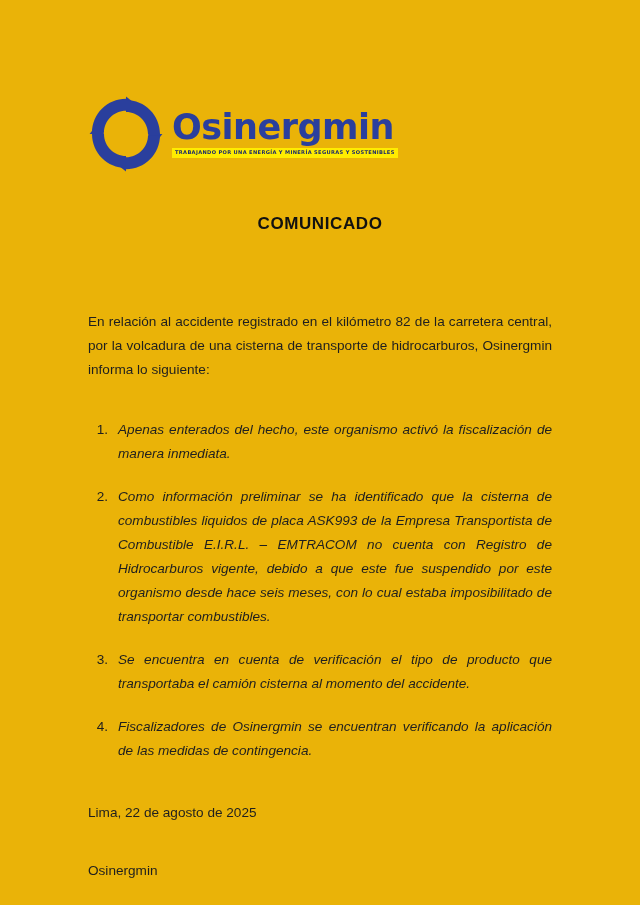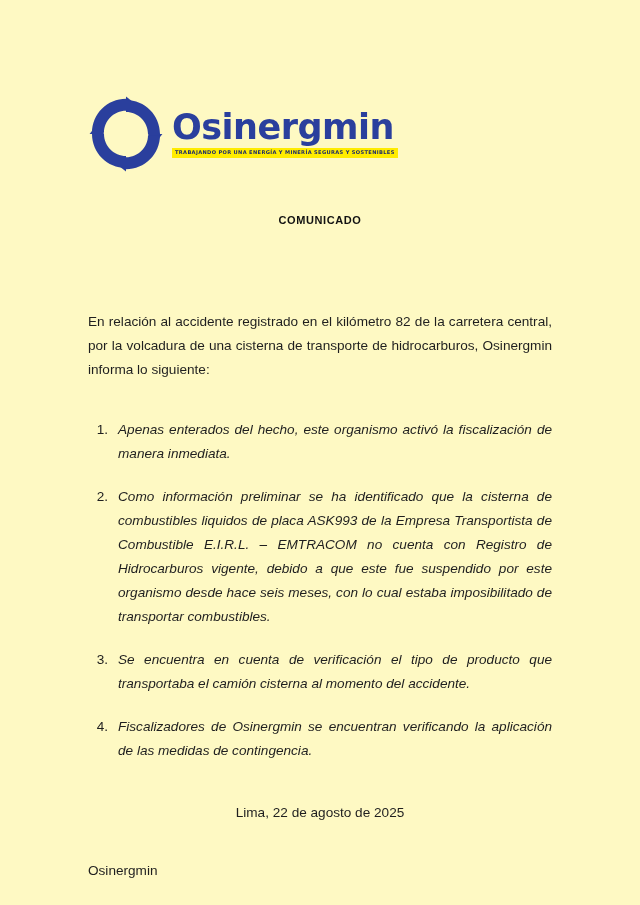--- a/index.html
+++ b/index.html
@@ -12,21 +12,21 @@
     height: 905px;
     position: relative;
     font-family: "Liberation Sans", sans-serif;
     color: #1a1a1a;
     overflow: hidden;
   }
 
   .page {
     position: absolute;
     inset: 0;
-    background: #fef9c3;
+    background: #eab308;
   }
 
   
   .logo-block {
     position: absolute;
     left: 86px;
     top: 94px;
     display: flex;
     align-items: center;
   }
@@ -63,21 +63,21 @@
     white-space: nowrap;
   }
 
   
   .doc-title {
     position: absolute;
     left: 0;
     right: 0;
     top: 214px;
     text-align: center;
-    font-size: 11px;
+    font-size: 17px;
     font-weight: 700;
     letter-spacing: 0.6px;
     color: #111111;
   }
 
   
   .content {
     position: absolute;
     left: 88px;
     right: 88px;
@@ -116,21 +116,20 @@
     text-align: justify;
     text-justify: inter-word;
     font-style: italic;
   }
 
   .closing {
     margin-top: 38px;
     font-size: 13.6px;
     line-height: 24px;
     color: #1f1f1f;
-    text-align: center;
   }
   .signature {
     margin-top: 34px;
     font-size: 13.6px;
     line-height: 24px;
     color: #1f1f1f;
   }
 </style>
 </head>
 <body>

